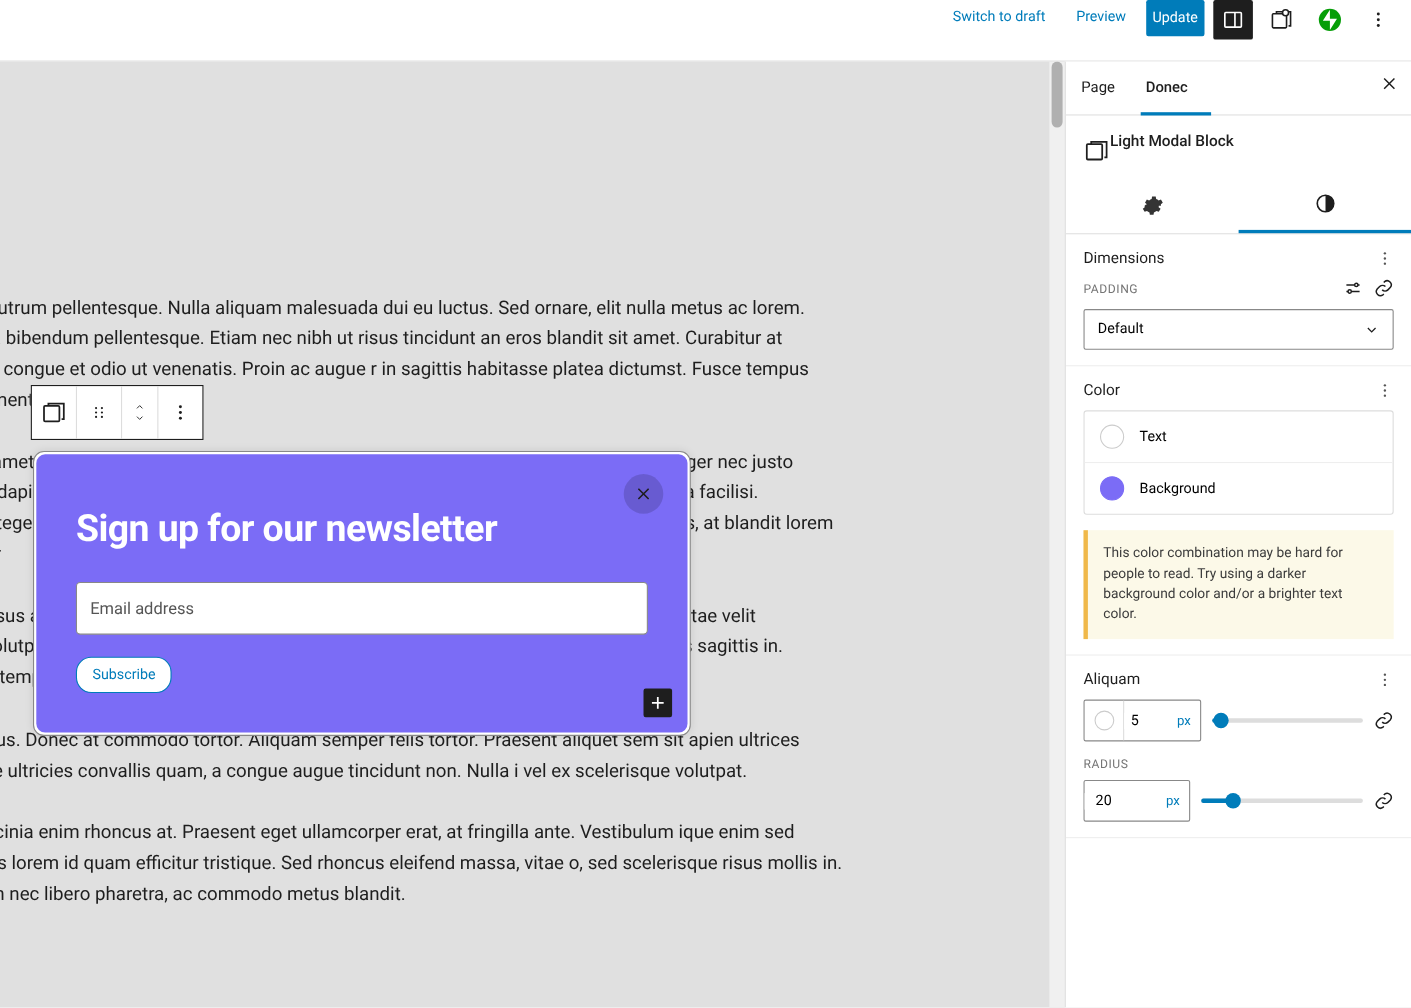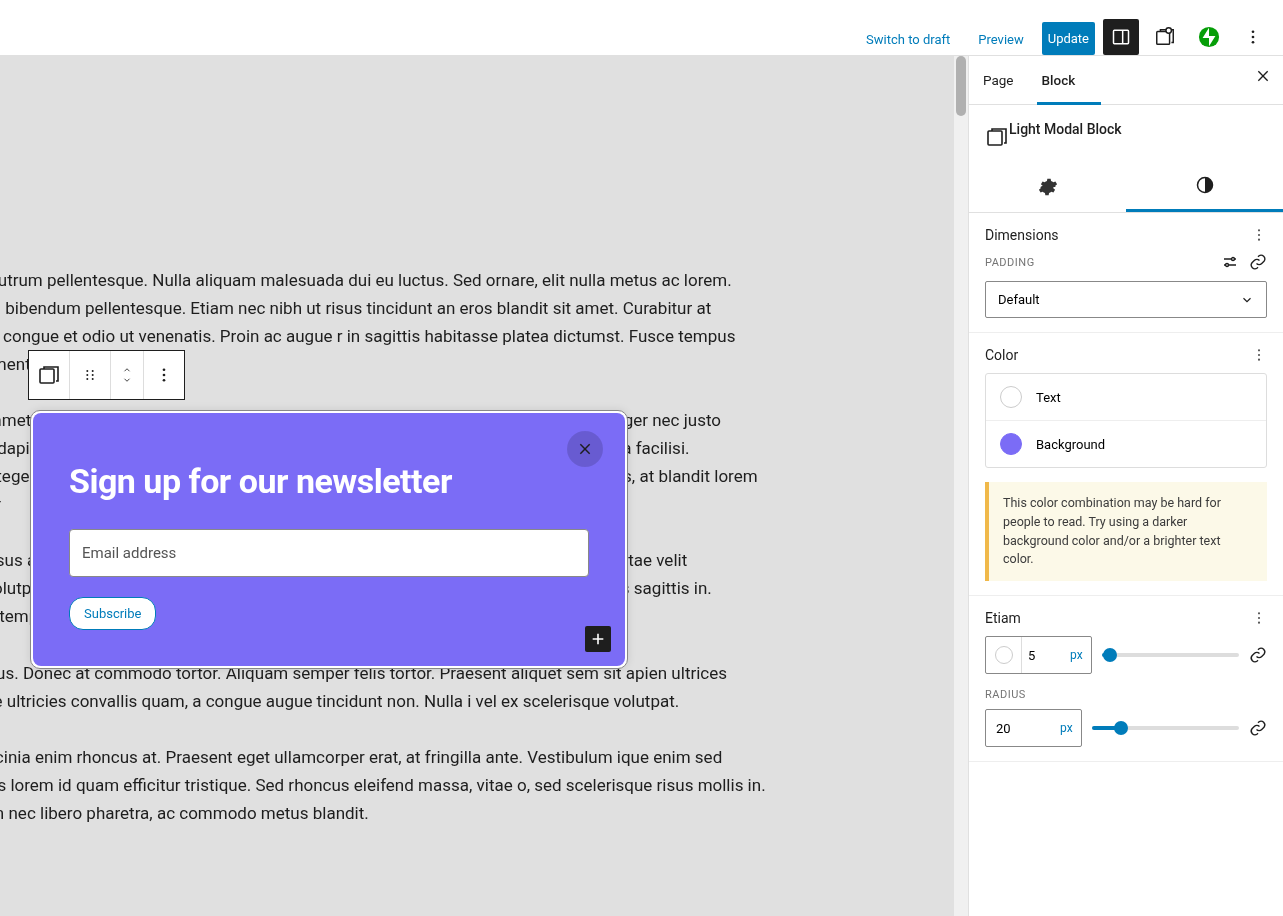--- a/index.html
+++ b/index.html
@@ -1,18 +1,18 @@
 <!DOCTYPE html>
 <html><head>
 <meta charset="utf-8">
 <style>
 * { box-sizing: border-box; margin: 0; padding: 0; font-family: -apple-system, BlinkMacSystemFont, "Segoe UI", Roboto, sans-serif; }
 body { width: 1283px; height: 916px; overflow: hidden; background: #fff; }
 
-.topbar { height: 56px; display: flex; align-items: flex-end; justify-content: flex-end; padding: 0 12px; gap: 8px; border-bottom: 1px solid #e0e0e0; }
+.topbar { height: 56px; display: flex; align-items: flex-start; justify-content: flex-end; padding: 0 12px; gap: 8px; border-bottom: 1px solid #e0e0e0; }
 .topbar a.link { color: #007cba; text-decoration: none; font-size: 13px; padding: 8px 10px; cursor: pointer; }
 .topbar .update-btn { background: #007cba; color: #fff; border: none; padding: 9px 6px; font-size: 13px; border-radius: 2px; cursor: pointer; }
 .topbar .icon-btn { width: 36px; height: 36px; display: flex; align-items: center; justify-content: center; cursor: pointer; border: none; background: transparent; border-radius: 2px; }
 .topbar .icon-btn.active { background: #1e1e1e; color: #fff; }
 .topbar .jetpack { color: #069e08; }
 
 .main { display: flex; height: 860px; }
 .canvas { flex: 1; background: #e0e0e0; position: relative; overflow: hidden; }
 .canvas-inner { position: absolute; top: 0; left: -180px; right: 0; padding: 0; }
 .body-text { font-size: 17px; line-height: 1.65; color: #1e1e1e; padding: 0 200px 0 0; margin-top: 210px; }
@@ -193,21 +193,21 @@
     </div>
 
     <div class="scrollbar">
       <div class="scrollbar-thumb"></div>
     </div>
   </div>
 
   <div class="sidebar">
     <div class="sb-tabs">
       <div class="tab">Page</div>
-      <div class="tab active">Block</div>
+      <div class="tab active">Donec</div>
       <div class="tab-underline"></div>
       <div class="close">
         <svg width="16" height="16" viewBox="0 0 24 24" fill="none" stroke="#1e1e1e" stroke-width="2">
             <path d="M5 5l14 14M19 5L5 19"></path>
           </svg>
       </div>
     </div>
 
     <div class="sb-block-header">
       <div class="bh-icon">
@@ -290,21 +290,21 @@
         <div class="color-row">
           <span class="swatch bg"></span>
           <span>Background</span>
         </div>
       </div>
       <div class="notice">This color combination may be hard for people to read. Try using a darker background color and/or a brighter text color.</div>
     </div>
 
     <div class="sb-section">
       <div class="sb-section-h">
-        <span>Etiam</span>
+        <span>Aliquam</span>
         <span class="more">
           <svg width="16" height="16" viewBox="0 0 24 24" fill="#555">
               <circle cx="12" cy="5" r="1.6"></circle>
               <circle cx="12" cy="12" r="1.6"></circle>
               <circle cx="12" cy="19" r="1.6"></circle>
             </svg>
         </span>
       </div>
       <div class="border-row">
         <div class="border-input">

